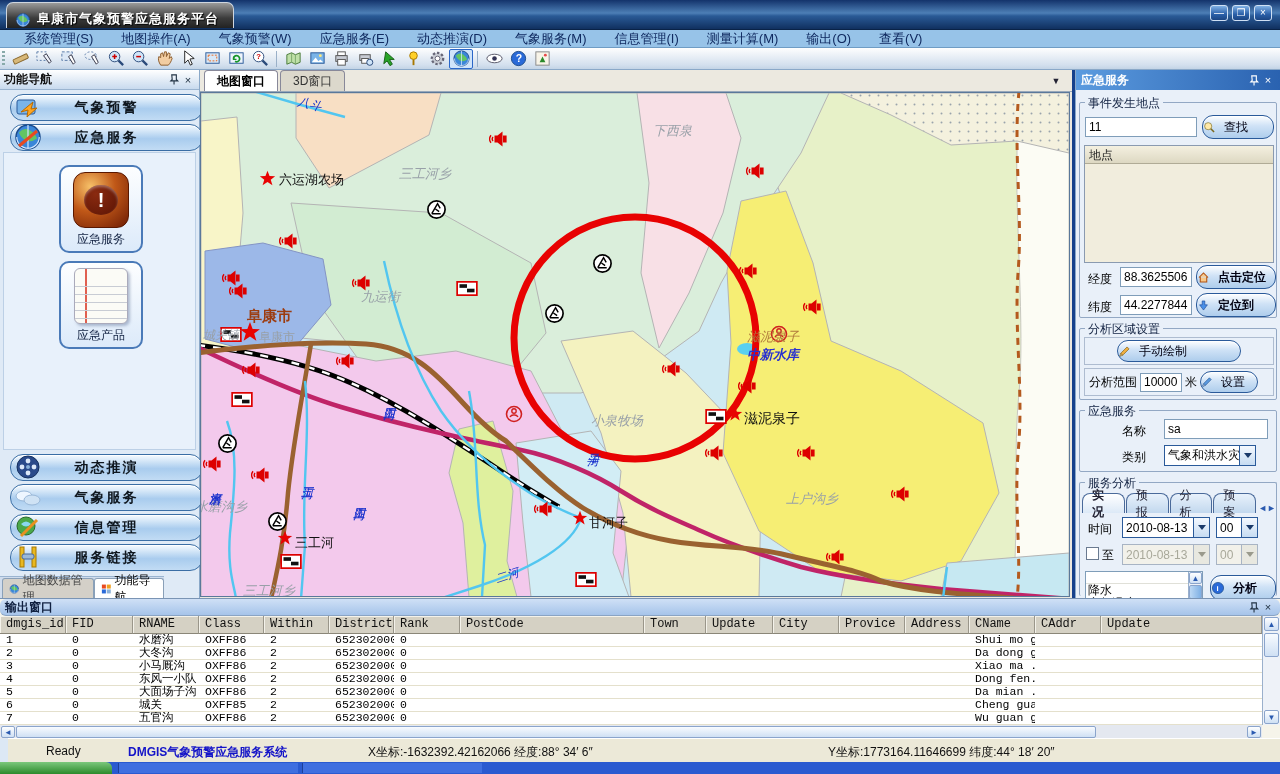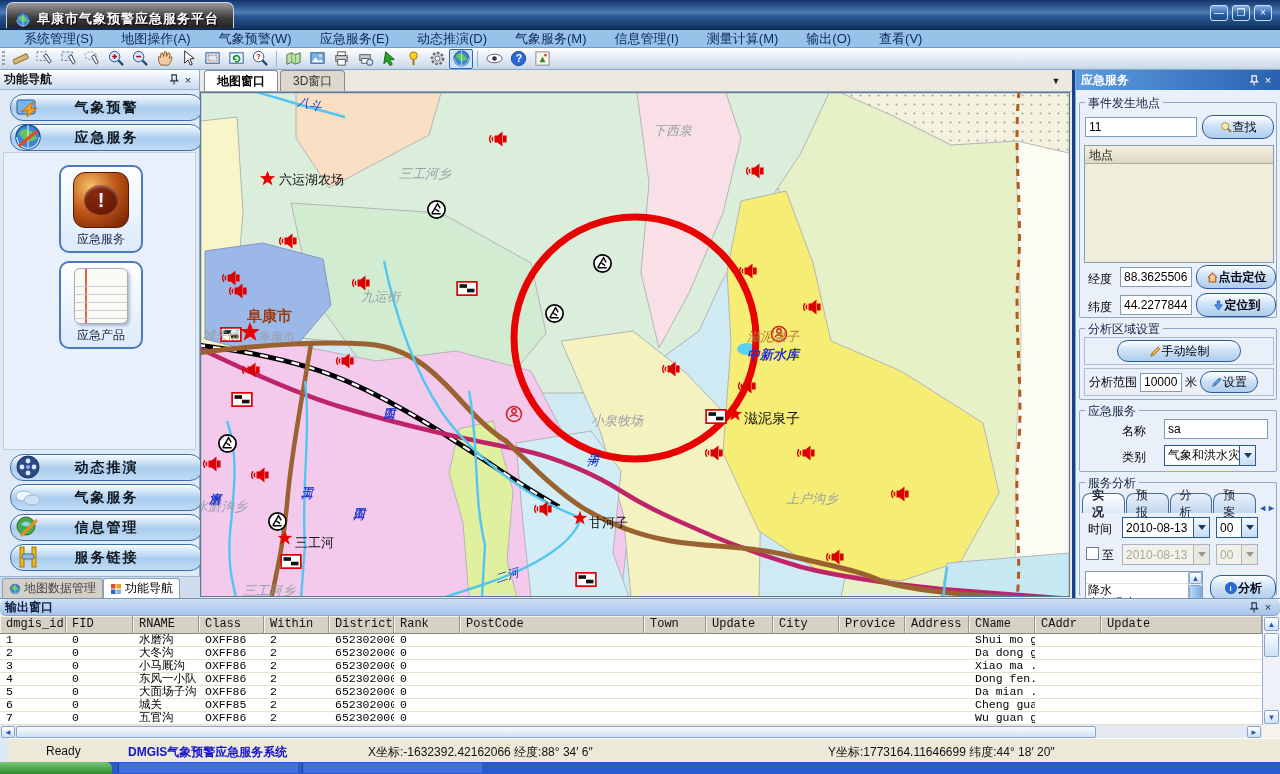--- a/index.html
+++ b/index.html
@@ -46,21 +46,21 @@
   .bigbtn .blabel{font-size:12px;color:#102040;}
   .emicon{width:56px;height:56px;border-radius:12px;background:radial-gradient(circle at 30% 25%,#f6c068,#c05818 45%,#6e1c04);
     border:1px solid #5a1800;display:flex;align-items:center;justify-content:center;}
   .emicon .bubble{width:34px;height:30px;border-radius:50%;background:radial-gradient(circle at 35% 30%,#8a2a10,#5a1404);
     color:#fff;font-weight:bold;font-size:20px;text-align:center;line-height:30px;box-shadow:inset 0 2px 3px rgba(255,255,255,.35);}
   .noteicon{width:54px;height:56px;border-radius:6px;background:#fbfbf6;border:1px solid #aab;
     box-shadow:2px 2px 3px rgba(80,100,140,.4);position:relative;overflow:hidden;}
   .noteicon:before{content:"";position:absolute;left:10px;top:0;width:2px;height:100%;background:#e06050;}
   .noteicon:after{content:"";position:absolute;left:0;top:10px;width:100%;height:40px;
     background:repeating-linear-gradient(180deg,transparent 0 7px,#c8ccd4 7px 8px);}
-  #lp-tabs{position:absolute;left:0;bottom:0;width:200px;height:22px;background:#cfdced;display:flex;align-items:flex-end;padding-left:2px;border-top:1px solid #9ab4d0;}
+  #lp-tabs{position:absolute;left:0;bottom:0;width:164px;height:22px;background:#cfdced;display:flex;align-items:flex-end;padding-left:2px;border-top:1px solid #9ab4d0;}
   .lp-tab{height:20px;display:flex;align-items:center;gap:3px;padding:0 6px;font-size:12px;border:1px solid #8aa0b8;border-bottom:none;
     border-radius:3px 3px 0 0;background:#d4d0c8;color:#444;}
   .lp-tab.active{background:#fff;color:#000;}
 
   
   #maparea{position:absolute;left:200px;top:70px;width:875px;height:528px;background:#ece9e0;border-right:3px solid #16418c;}
   #maptabs{height:22px;display:flex;align-items:flex-end;background:#ece9e0;border-bottom:1px solid #98a8ba;padding-left:4px;position:relative;}
   .map-tab{height:21px;padding:0 12px;display:flex;align-items:center;font-size:12px;border:1px solid #889;border-bottom:none;
     border-radius:4px 4px 0 0;background:#dcd8cc;color:#333;margin-right:2px;}
   .map-tab.active{background:#fff;font-weight:bold;color:#000;}
@@ -69,21 +69,21 @@
 
   
   #rightpanel{position:absolute;left:1075px;top:70px;width:205px;height:528px;background:#e9f0f9;border-left:1px solid #8aa8c8;font-size:12px;}
   #rp-header{height:20px;background:linear-gradient(90deg,#5b9bdf,#2a62b0);display:flex;align-items:center;padding:0 5px;}
   #rp-header .rph-text{flex:1;color:#fff;font-weight:bold;font-size:12px;}
   #rp-header .mini-ico{color:#fff;}
   .grp{position:absolute;border:1px solid #93a8c4;border-radius:2px;}
   .gtitle{position:absolute;top:-8px;left:5px;background:#e9f0f9;padding:0 3px;font-size:12px;color:#102040;}
   .tinput{border:1px solid #7f9db9;background:#fff;font-size:12px;padding:1px 3px;font-family:"Liberation Sans",sans-serif;}
   .xbtn{border:1px solid #2a5a9a;border-radius:11px;background:linear-gradient(180deg,#fdfeff,#cfe2f6 45%,#aecdec);
-    display:flex;align-items:center;justify-content:center;gap:0;font-size:12px;color:#001;box-shadow:inset 0 1px 0 #fff;}
+    display:flex;align-items:center;gap:8px;font-size:12px;color:#001;box-shadow:inset 0 1px 0 #fff;}
   .listbox{background:#f1eddd;border:1px solid #8a9ab0;}
   .listbox .lhead{height:18px;background:linear-gradient(180deg,#f4f0e0,#ddd8c2);border-bottom:1px solid #b0ab96;
     font-size:12px;padding:1px 4px;color:#222;}
   .combo{position:relative;border:1px solid #2a5a9a;background:#fff;display:flex;align-items:center;font-size:12px;padding-left:3px;overflow:hidden;}
   .combo .carrow{position:absolute;right:0;top:0;bottom:0;width:16px;background:linear-gradient(180deg,#f4f8fe,#c6dcf2);
     border-left:1px solid #2a5a9a;display:flex;align-items:center;justify-content:center;}
   .combo .carrow:after{content:"";border:4px solid transparent;border-top:5px solid #1a3a6a;margin-top:4px;}
   .combo.disabled{background:#f2f1ea;color:#a8a89a;border-color:#a8b4c4;}
   .combo.disabled .carrow{background:#e8e8e0;border-left-color:#a8b4c4;}
   .combo.disabled .carrow:after{border-top-color:#9a9a8c;}

